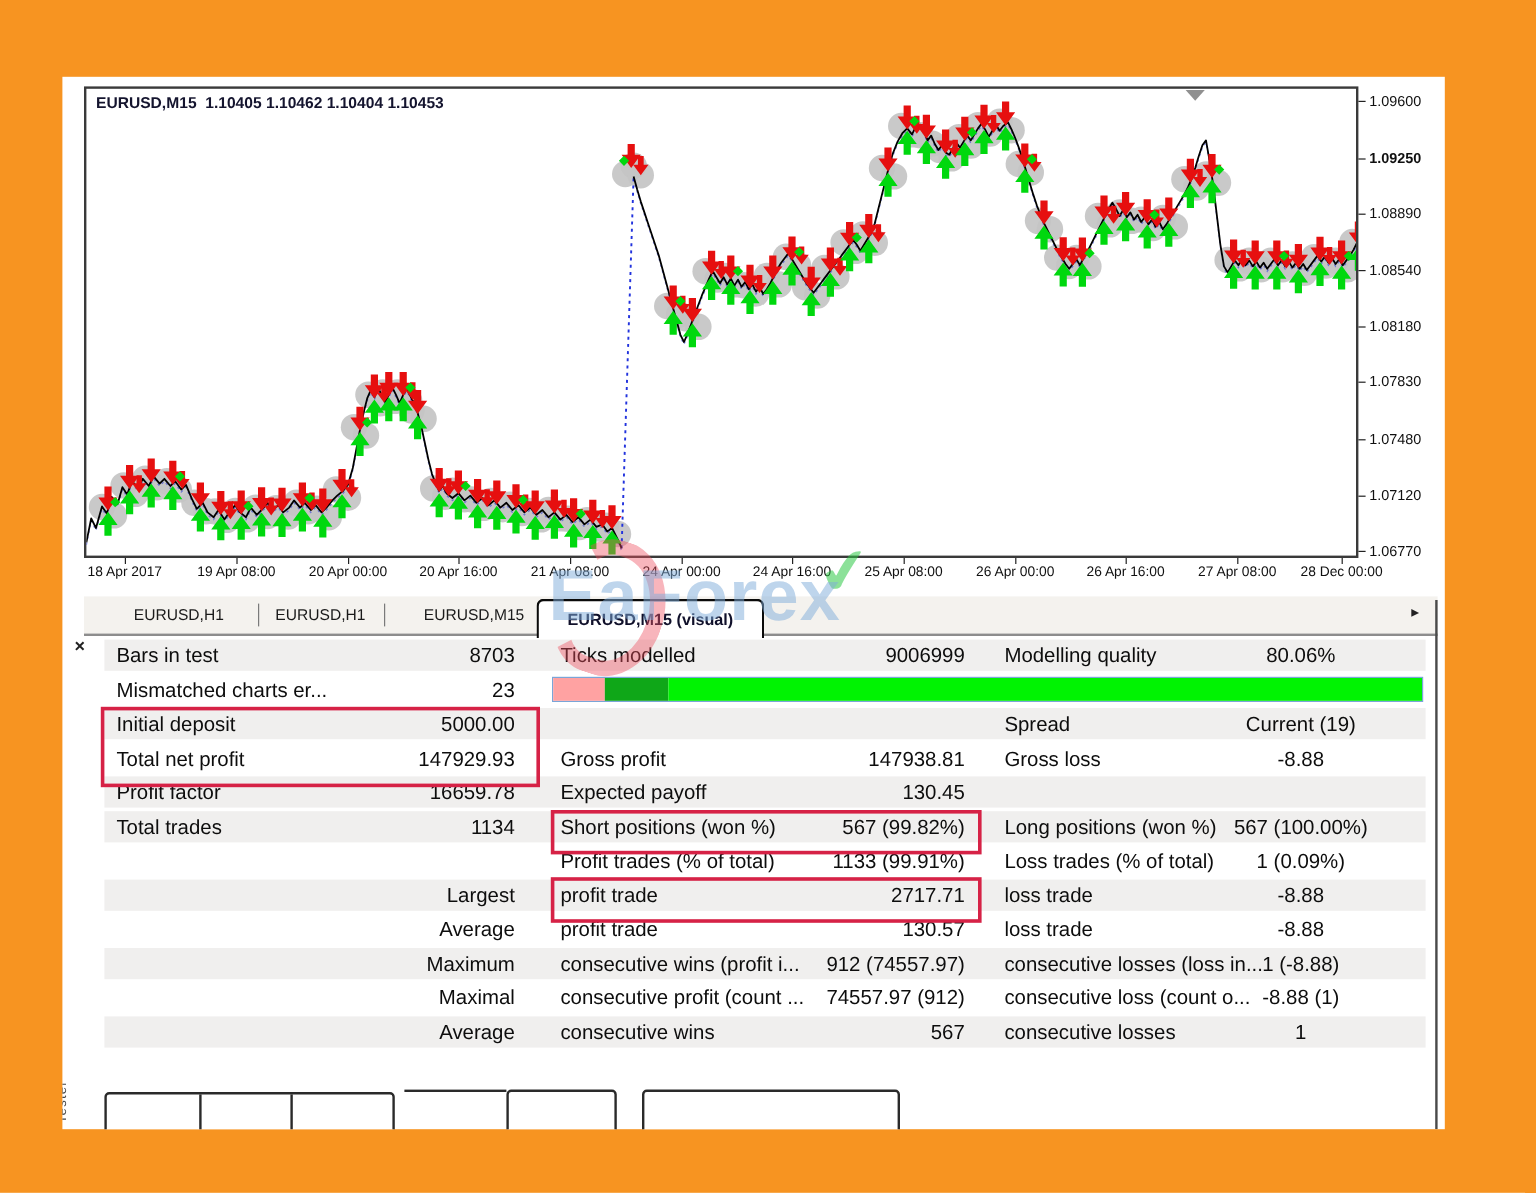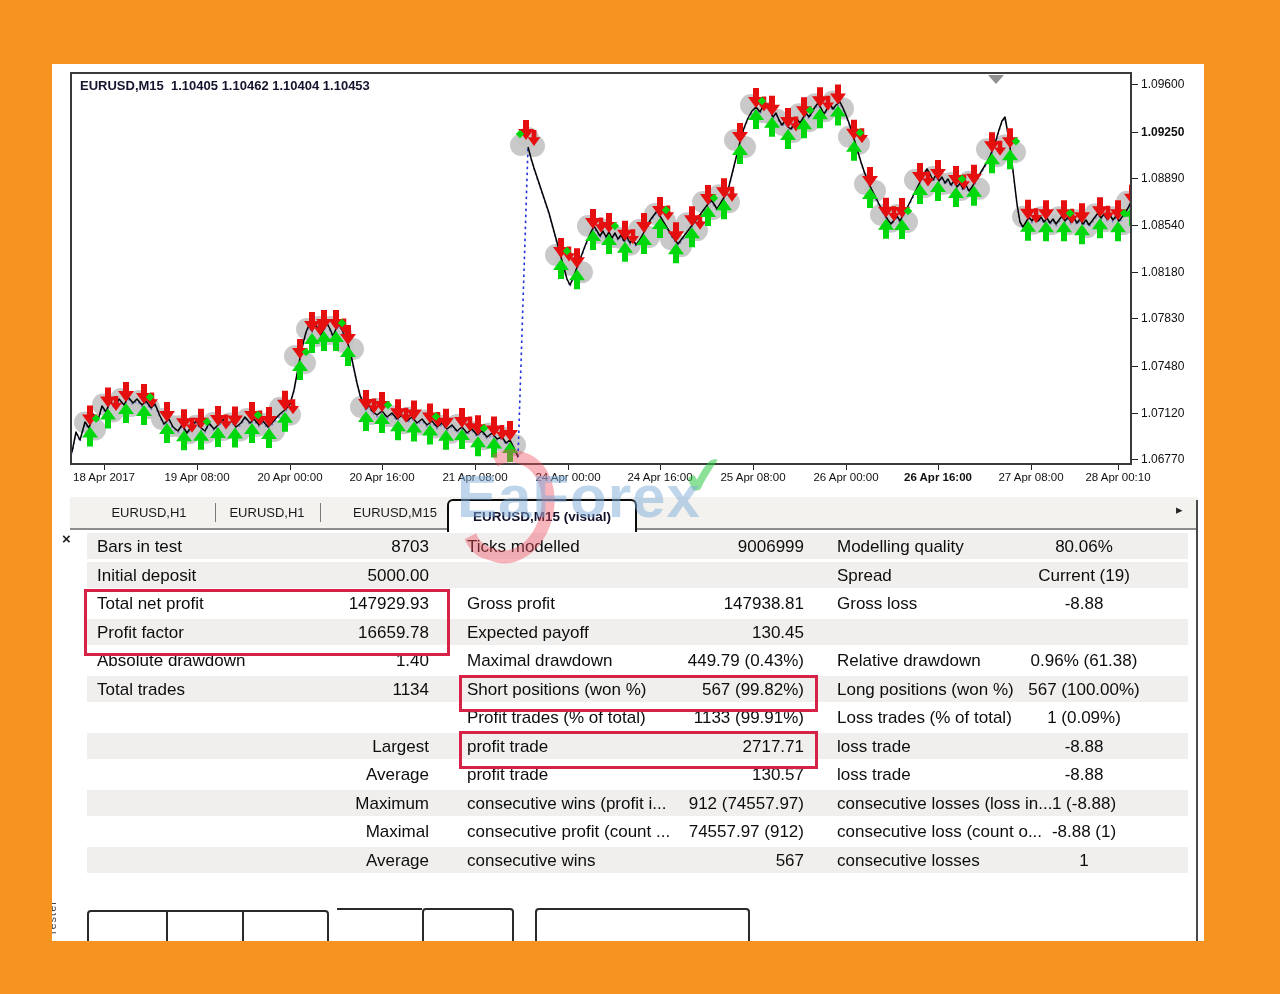--- a/index.html
+++ b/index.html
@@ -420,25 +420,25 @@
       <div class="dlabel" style="left: 423px;">21 Apr 08:00</div>
       <div class="dtick" style="left: 516px;"></div>
       <div class="dlabel" style="left: 516px;">24 Apr 00:00</div>
       <div class="dtick" style="left: 608px;"></div>
       <div class="dlabel" style="left: 608px;">24 Apr 16:00</div>
       <div class="dtick" style="left: 701px;"></div>
       <div class="dlabel" style="left: 701px;">25 Apr 08:00</div>
       <div class="dtick" style="left: 794px;"></div>
       <div class="dlabel" style="left: 794px;">26 Apr 00:00</div>
       <div class="dtick" style="left: 886px;"></div>
-      <div class="dlabel" style="left: 886px; font-weight: bold;">26 Apr 16:00</div>
+      <div class="dlabel" style="left: 886px;">26 Apr 16:00</div>
       <div class="dtick" style="left: 979px;"></div>
       <div class="dlabel" style="left: 979px;">27 Apr 08:00</div>
       <div class="dtick" style="left: 1066px;"></div>
-      <div class="dlabel" style="left: 1066px;">28 Apr 00:10</div>
+      <div class="dlabel" style="left: 1066px;">28 Dec 00:00</div>
     </div>
 
   <div class="tabstrip">
       <div class="itab" style="left: 79px;">EURUSD,H1</div>
       <div class="itab" style="left: 197px;">EURUSD,H1</div>
       <div class="itab" style="left: 325px;">EURUSD,M15</div>
       <div class="tsep" style="left: 145px;"></div>
       <div class="tsep" style="left: 250px;"></div>
     </div>
   <div class="atab">EURUSD,M15 (visual)</div>
@@ -447,47 +447,48 @@
 
   <div class="rtable" id="rtable">
       <div class="trow gray">
         <span class="cell c1l">Bars in test</span>
         <span class="cell c1v">8703</span>
         <span class="cell c2l">Ticks modelled</span>
         <span class="cell c2v">9006999</span>
         <span class="cell c3l">Modelling quality</span>
         <span class="cell c3v">80.06%</span>
       </div>
+      <div class="trow">
+        <span class="cell c1l">Mismatched charts er...</span>
+        <span class="cell c1v">23</span>
+        <div class="pbar">
+          <div style="width: 6%; background: rgb(255, 162, 162);"></div>
+          <div style="width: 7.3%; background: rgb(15, 167, 24);"></div>
+          <div style="width: 86.7%; background: rgb(0, 243, 2);"></div>
+        </div>
+      </div>
       <div class="trow gray">
         <span class="cell c1l">Initial deposit</span>
         <span class="cell c1v">5000.00</span>
         <span class="cell c3l">Spread</span>
         <span class="cell c3v">Current (19)</span>
       </div>
       <div class="trow">
         <span class="cell c1l">Total net profit</span>
         <span class="cell c1v">147929.93</span>
         <span class="cell c2l">Gross profit</span>
         <span class="cell c2v">147938.81</span>
         <span class="cell c3l">Gross loss</span>
         <span class="cell c3v">-8.88</span>
       </div>
       <div class="trow gray">
         <span class="cell c1l">Profit factor</span>
         <span class="cell c1v">16659.78</span>
         <span class="cell c2l">Expected payoff</span>
         <span class="cell c2v">130.45</span>
-      </div>
-      <div class="trow">
-        <span class="cell c1l">Absolute drawdown</span>
-        <span class="cell c1v">1.40</span>
-        <span class="cell c2l">Maximal drawdown</span>
-        <span class="cell c2v">449.79 (0.43%)</span>
-        <span class="cell c3l">Relative drawdown</span>
-        <span class="cell c3v">0.96% (61.38)</span>
       </div>
       <div class="trow gray">
         <span class="cell c1l">Total trades</span>
         <span class="cell c1v">1134</span>
         <span class="cell c2l">Short positions (won %)</span>
         <span class="cell c2v">567 (99.82%)</span>
         <span class="cell c3l">Long positions (won %)</span>
         <span class="cell c3v">567 (100.00%)</span>
       </div>
       <div class="trow">

